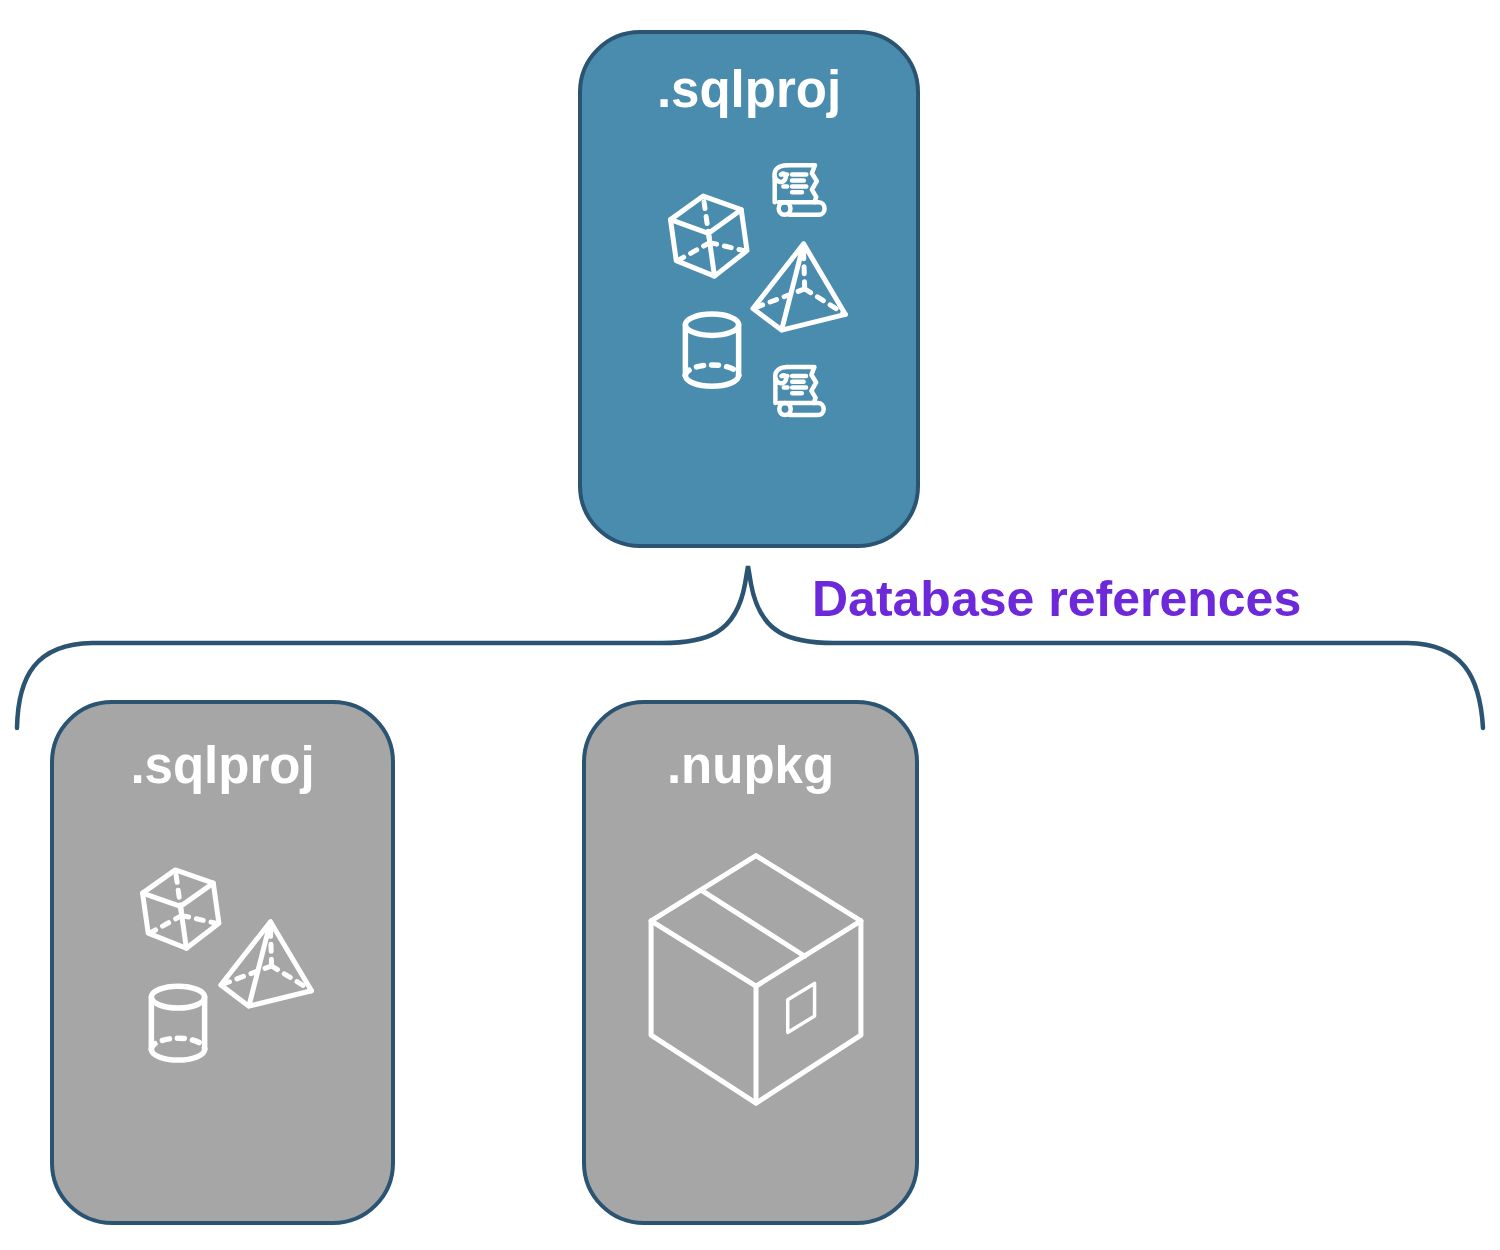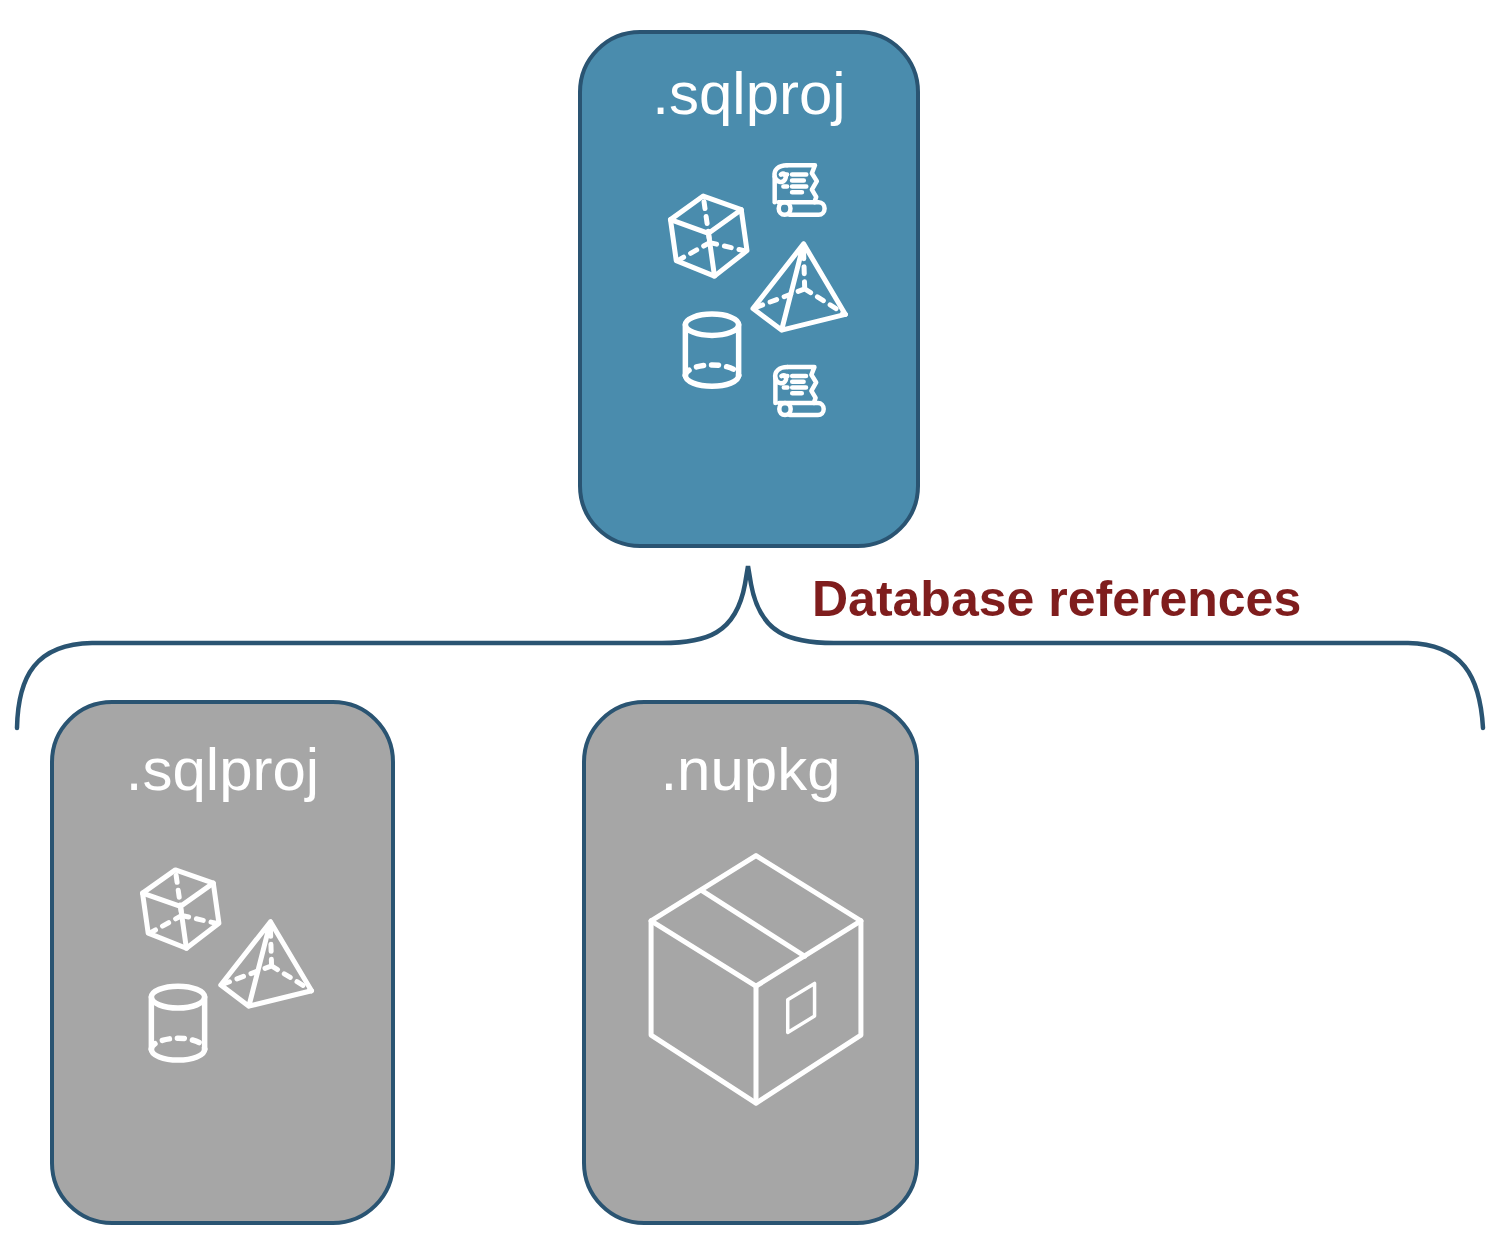--- a/index.html
+++ b/index.html
@@ -10,28 +10,28 @@
   .node{
     position:absolute;box-sizing:border-box;
     border:4.5px solid #2A5472;border-radius:62px;
   }
   .node-root{left:578px;top:30px;width:342px;height:518px;background:#4A8CAD;}
   .node-child{background:#A6A6A6;top:700px;height:525px;}
   .node-child-1{left:50px;width:345px;}
   .node-child-2{left:582px;width:337px;}
   .node-child-3{left:1115px;width:333px;}
   .node-label{
-    text-align:center;color:#ffffff;font-weight:normal;font-size:60px;
+    text-align:center;color:#ffffff;font-weight:bold;font-size:51px;
     line-height:1;margin-top:36px;letter-spacing:0px;
   }
   .node-root .node-label{margin-top:30px;}
   .icon{position:absolute;}
   .connector-label{
     position:absolute;left:812px;top:574px;
-    color:#7f1d1d;font-weight:bold;font-size:50px;line-height:1;white-space:nowrap;
+    color:#6d28d9;font-weight:bold;font-size:50px;line-height:1;white-space:nowrap;
   }
   .brace{position:absolute;left:0;top:0;pointer-events:none;}
   svg{display:block;overflow:visible;}
 </style>
 </head>
 <body>
 
 <div class="canvas">
 
   <div class="node node-root">

